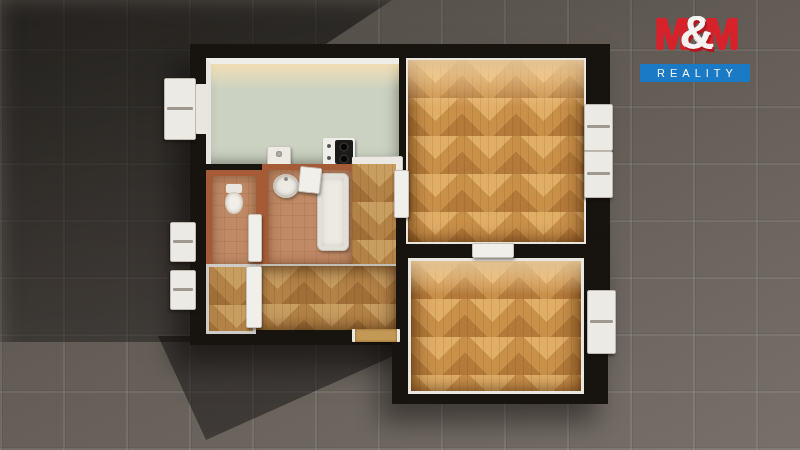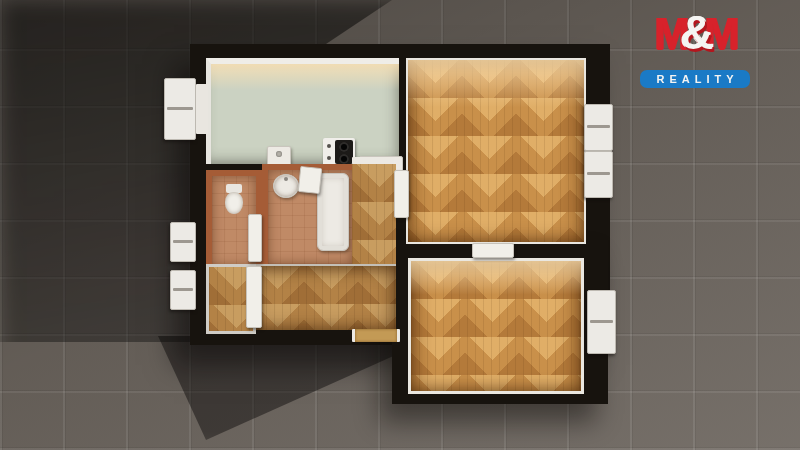--- a/index.html
+++ b/index.html
@@ -130,23 +130,23 @@
     font-size:42px;line-height:36px;font-weight:bold;letter-spacing:-4px;
     color:#d7222b;
     text-shadow:1px 0 0 currentColor,-1px 0 0 currentColor,0 1px 0 currentColor;
     transform:scaleY(1.04);
   }
   .logo-mm .amp{
     position:relative;z-index:2;color:#f5f4f2;font-size:46px;margin:0 -5px;
     text-shadow:2px 3px 0 #b3161e, 1px 0 0 currentColor,-1px 0 0 currentColor;
   }
   .logo-bar{
-    margin-top:18px;background:#1a7ac6;color:#f5f4f2;
-    font-size:11px;font-weight:bold;letter-spacing:5px;
-    padding:3px 2px 3px 7px;border-radius:7px;
+    margin-top:12px;background:#1a7ac6;color:#f5f4f2;
+    font-size:11px;font-weight:normal;letter-spacing:5px;
+    padding:3px 2px 3px 7px;border-radius:1px;
   }
 </style>
 </head>
 <body>
 
 <div id="stage">
 
   <div class="bg-tiles"></div>
   <div class="shadow-a"></div>
   <div class="shadow-b"></div>

